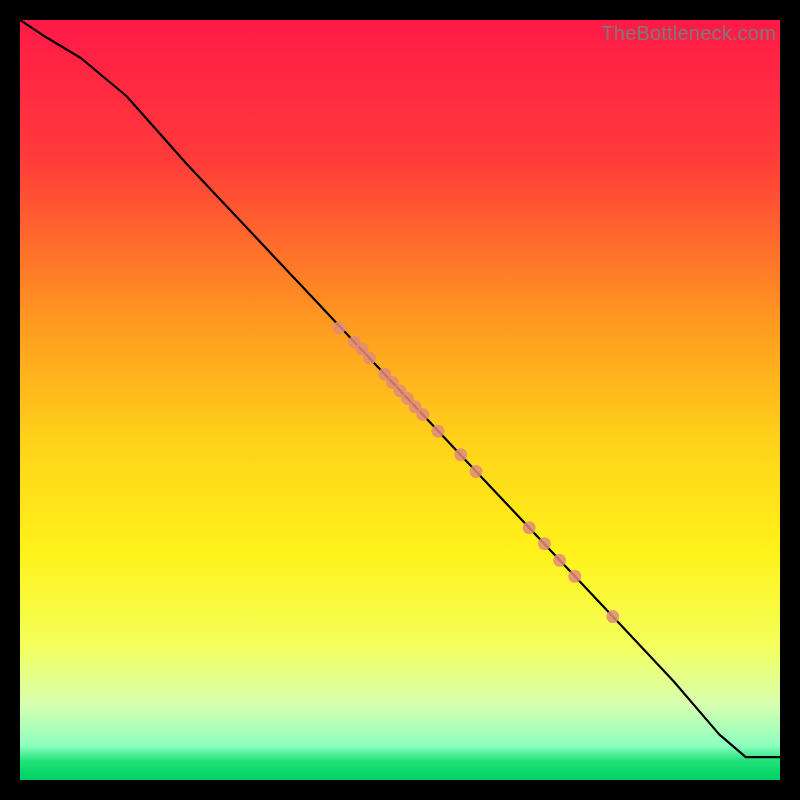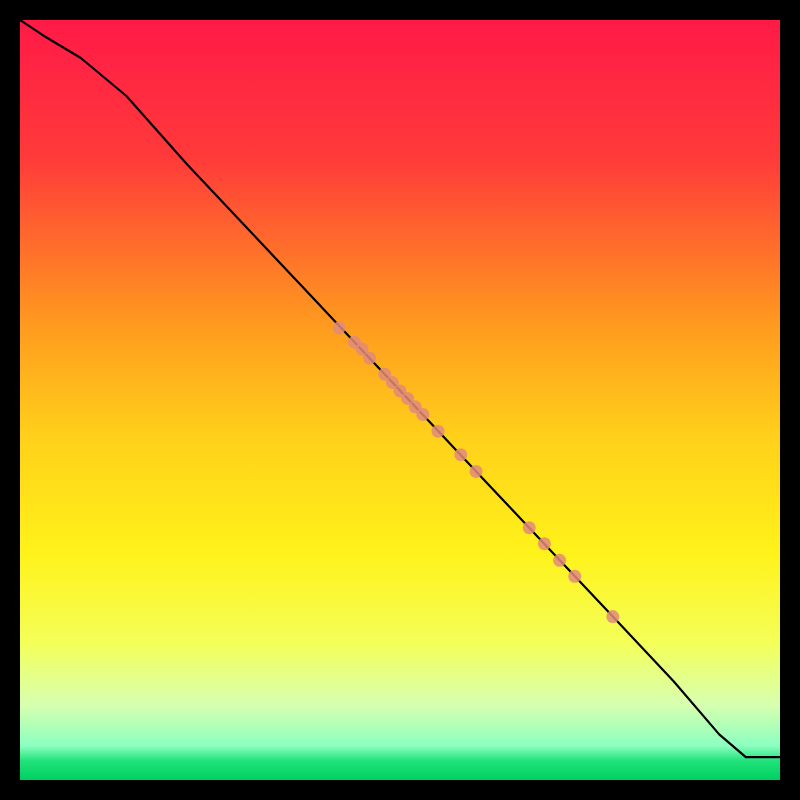--- a/index.html
+++ b/index.html
@@ -35,20 +35,21 @@
     font-weight: 500;
     letter-spacing: 0.2px;
     z-index: 50;
     user-select: none;
   }
 </style>
 </head>
 <body>
 
 <div class="frame">
+  <div class="watermark">TheBottleneck.com</div>
   <svg class="plot" viewBox="0 0 760 760" preserveAspectRatio="none">
     <defs>
       <linearGradient id="bg-grad" x1="0" y1="0" x2="0" y2="1">
           <stop offset="0%" stop-color="#ff1a47"></stop>
           <stop offset="18%" stop-color="#ff3a3a"></stop>
           <stop offset="40%" stop-color="#ff9a1f"></stop>
           <stop offset="55.00000000000001%" stop-color="#ffd11a"></stop>
           <stop offset="70%" stop-color="#fff21a"></stop>
           <stop offset="82%" stop-color="#f4ff59"></stop>
           <stop offset="90%" stop-color="#d8ffb0"></stop>

